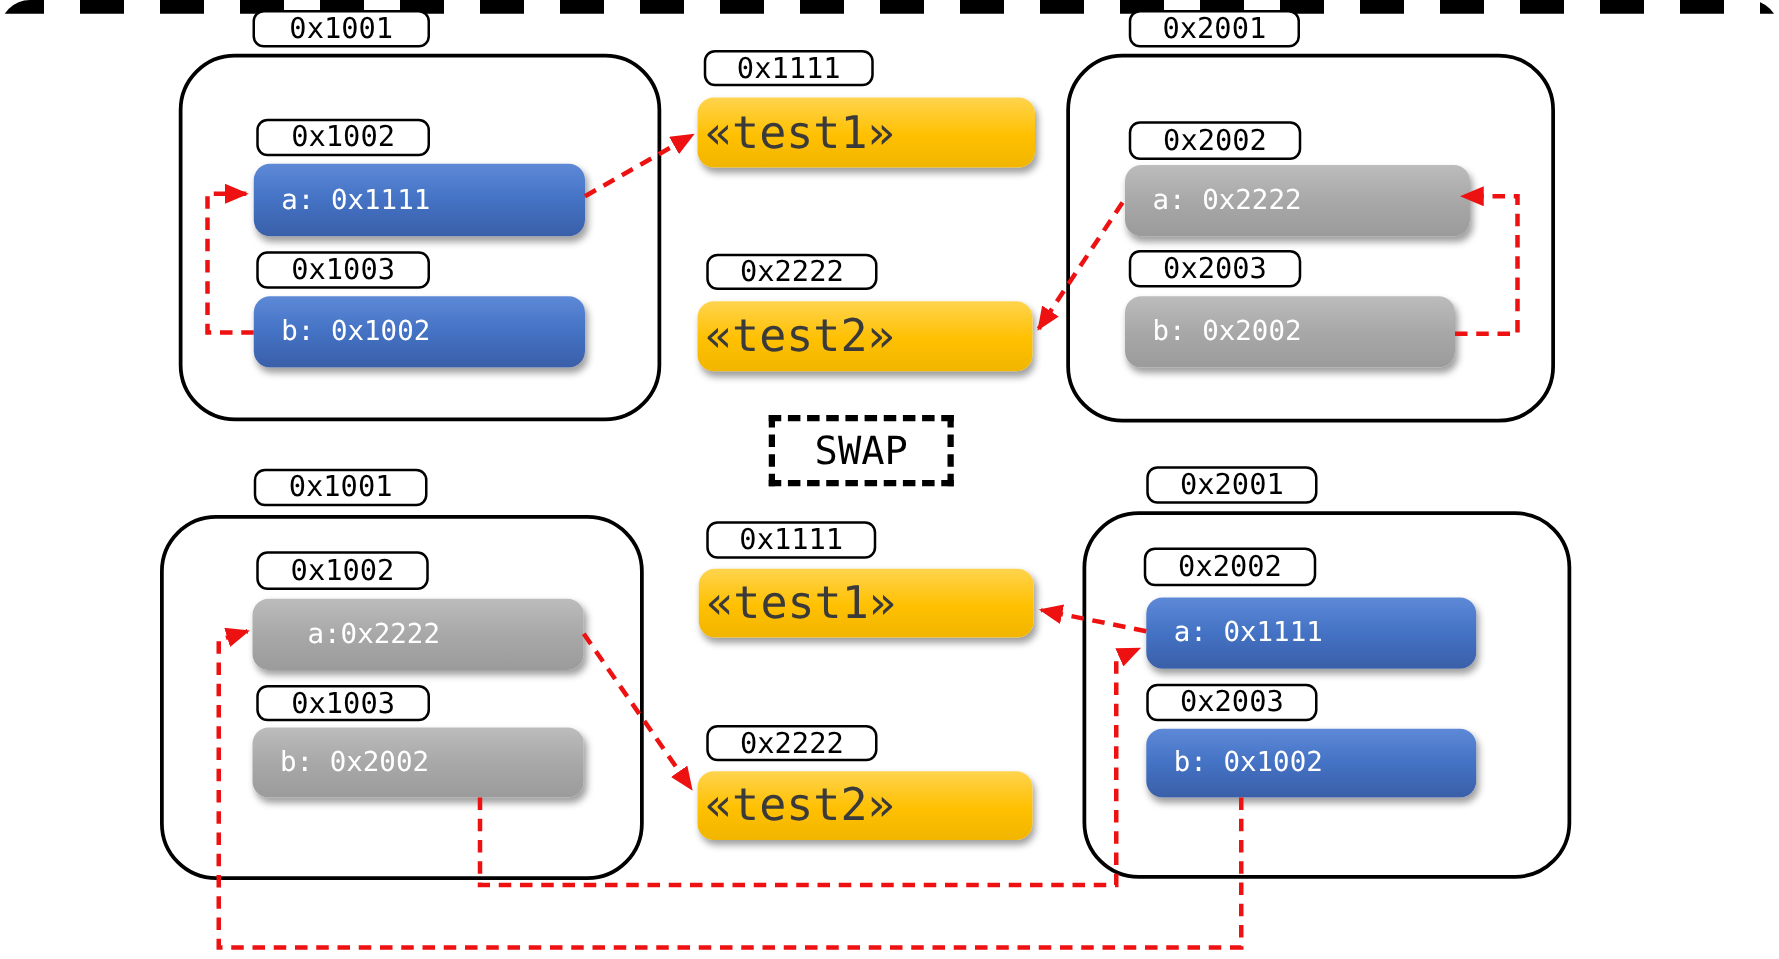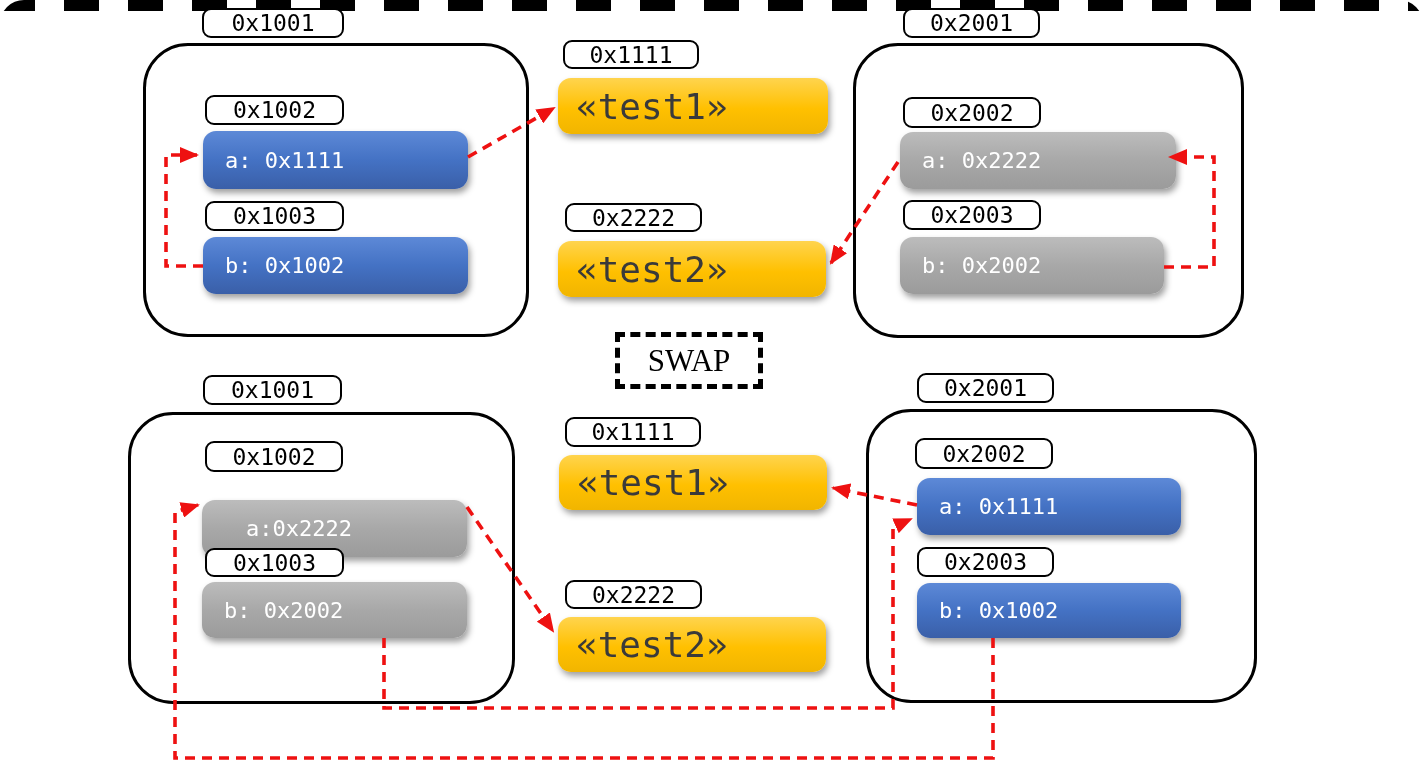--- a/index.html
+++ b/index.html
@@ -8,26 +8,26 @@
   .frame{position:absolute;border:3px solid #000;border-radius:45px;background:transparent;box-sizing:border-box;}
   .tab{position:absolute;background:#fff;border:2.5px solid #000;border-radius:9px;
        display:flex;align-items:center;justify-content:center;
        font-size:23px;color:#000;box-sizing:border-box;z-index:3;}
   .vbox{position:absolute;border-radius:13px;display:flex;align-items:center;
         padding-left:22px;box-sizing:border-box;font-size:22px;color:#fff;
         box-shadow:2px 4px 6px rgba(0,0,0,0.38);z-index:2;}
   .vbox.blue{background:linear-gradient(180deg,#5d89d7 0%,#4472c4 50%,#3a5fa8 100%);}
   .vbox.gray{background:linear-gradient(180deg,#bcbcbc 0%,#a8a8a8 50%,#9b9b9b 100%);}
   .vbox.yellow{background:linear-gradient(180deg,#ffd44e 0%,#ffc000 55%,#f1b500 100%);
-               color:#3a3a3a;font-size:36px;padding-left:18px;}
+               color:#3a3a3a;font-size:36px;padding-left:6px;}
   .divider{position:absolute;left:0;top:354;width:1423px;height:11px;
            background:repeating-linear-gradient(90deg,#000 0 35px,transparent 35px 64px);z-index:1;}
   .swapbox{position:absolute;left:615px;top:332px;width:148px;height:57px;background:#fff;
            border:5px dashed #000;display:flex;align-items:center;justify-content:center;
-           font-size:31px;color:#000;box-sizing:border-box;z-index:4;font-family:Liberation Serif, serif;}
+           font-size:31px;color:#000;box-sizing:border-box;z-index:4;}
   svg.overlay{position:absolute;left:0;top:0;z-index:5;pointer-events:none;}
   .arrow{fill:none;stroke:#ee1111;stroke-width:3.6;stroke-dasharray:10 7;}
 </style>
 </head>
 <body>
 
 <div id="canvas">
 
   <div class="frame" style="left:143px;top:43px;width:386px;height:294px;"></div>
   <div class="tab" style="left:202px;top:8px;width:142px;height:30px;">0x1001</div>
@@ -47,21 +47,21 @@
   <div class="vbox gray" style="left:900px;top:132px;width:276px;height:57px;">a: 0x2222</div>
   <div class="tab" style="left:903px;top:200px;width:138px;height:30px;">0x2003</div>
   <div class="vbox gray" style="left:900px;top:237px;width:264px;height:57px;">b: 0x2002</div>
 
   <div class="divider"></div>
   <div class="swapbox">SWAP</div>
 
   <div class="frame" style="left:128px;top:412px;width:387px;height:292px;"></div>
   <div class="tab" style="left:203px;top:375px;width:139px;height:30px;">0x1001</div>
   <div class="tab" style="left:205px;top:441px;width:138px;height:31px;">0x1002</div>
-  <div class="vbox gray" style="left:202px;top:500px;width:265px;height:57px;padding-left:44px;">a:0x2222</div>
+  <div class="vbox gray" style="left:202px;top:479px;width:265px;height:57px;padding-left:44px;">a:0x2222</div>
   <div class="tab" style="left:205px;top:548px;width:139px;height:29px;">0x1003</div>
   <div class="vbox gray" style="left:202px;top:582px;width:265px;height:56px;">b: 0x2002</div>
 
   <div class="tab" style="left:565px;top:417px;width:136px;height:30px;">0x1111</div>
   <div class="vbox yellow" style="left:559px;top:455px;width:268px;height:55px;">«test1»</div>
   <div class="tab" style="left:565px;top:580px;width:137px;height:29px;">0x2222</div>
   <div class="vbox yellow" style="left:558px;top:617px;width:268px;height:55px;">«test2»</div>
 
   <div class="frame" style="left:866px;top:409px;width:391px;height:294px;"></div>
   <div class="tab" style="left:917px;top:373px;width:137px;height:30px;">0x2001</div>

